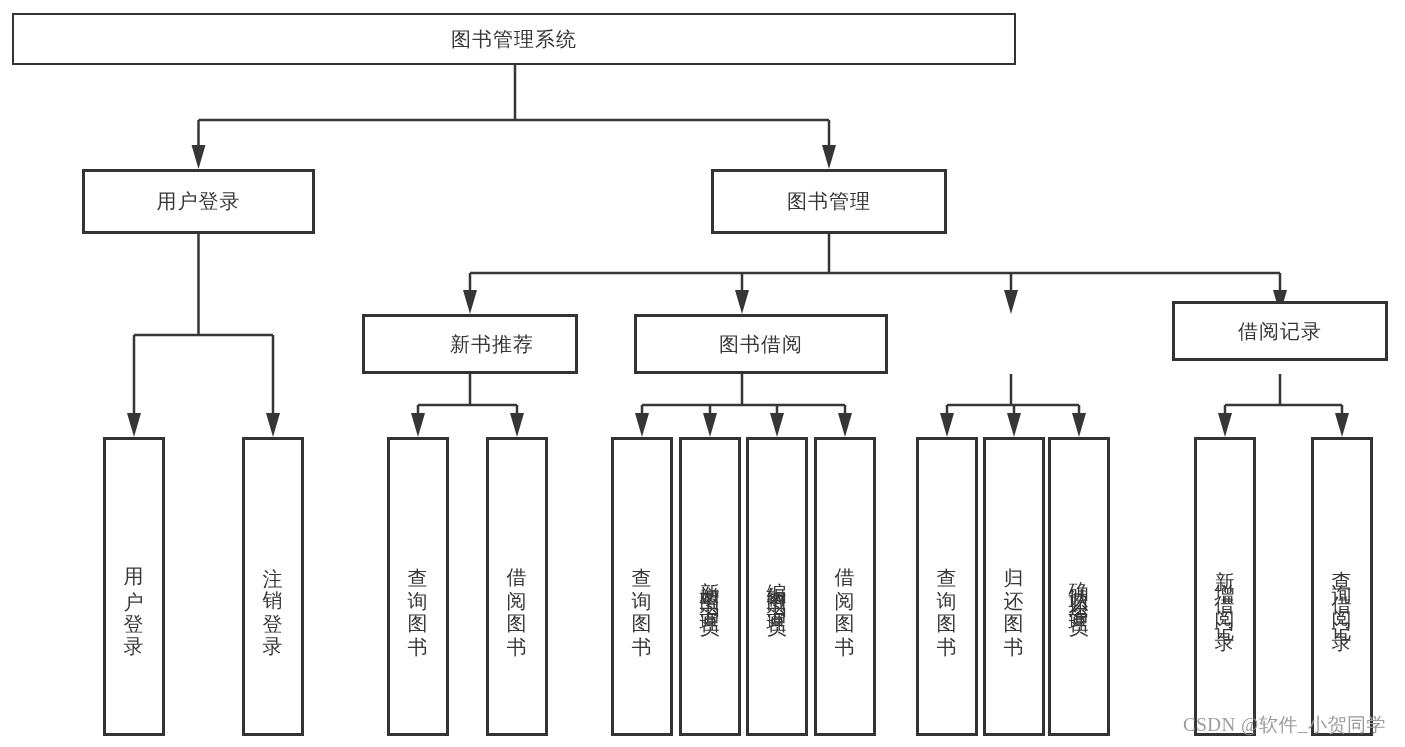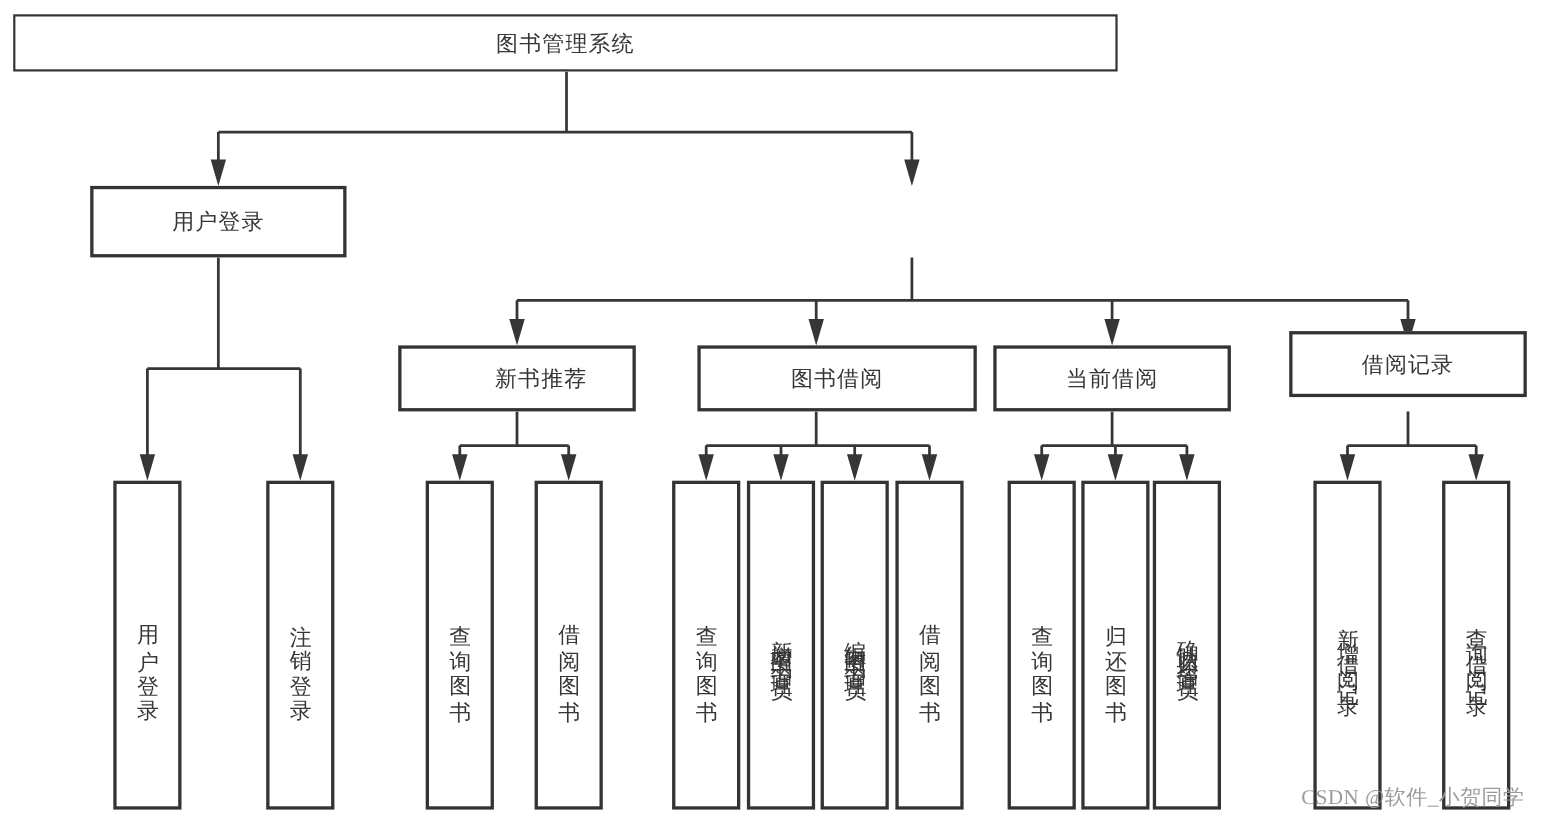--- a/index.html
+++ b/index.html
@@ -82,29 +82,29 @@
     </g>
   </svg>
 
   <div class="box hbox root" style="left:12px;top:13px;width:1004px;height:52px;">
     <span>图书管理系统</span>
   </div>
 
   <div class="box hbox" style="left:82px;top:169px;width:233px;height:65px;">
     <span>用户登录</span>
   </div>
+  <div class="box hbox" style="left:711px;top:169px;width:236px;height:65px;">
+    <span>图书管理</span>
+  </div>
 
   <div class="box hbox" style="left:362px;top:314px;width:216px;height:60px;padding-left:44px;">
     <span>新书推荐</span>
   </div>
   <div class="box hbox" style="left:634px;top:314px;width:254px;height:60px;">
     <span>图书借阅</span>
-  </div>
-  <div class="box hbox" style="left:903px;top:314px;width:216px;height:60px;">
-    <span>当前借阅</span>
   </div>
   <div class="box hbox" style="left:1172px;top:301px;width:216px;height:60px;">
     <span>借阅记录</span>
   </div>
 
   <div class="box vbox sp-4" style="left:103px;top:437px;width:62px;height:299px;">
     <span>用户登录</span>
   </div>
   <div class="box vbox sp-4" style="left:242px;top:437px;width:62px;height:299px;">
     <span>注销登录</span>

